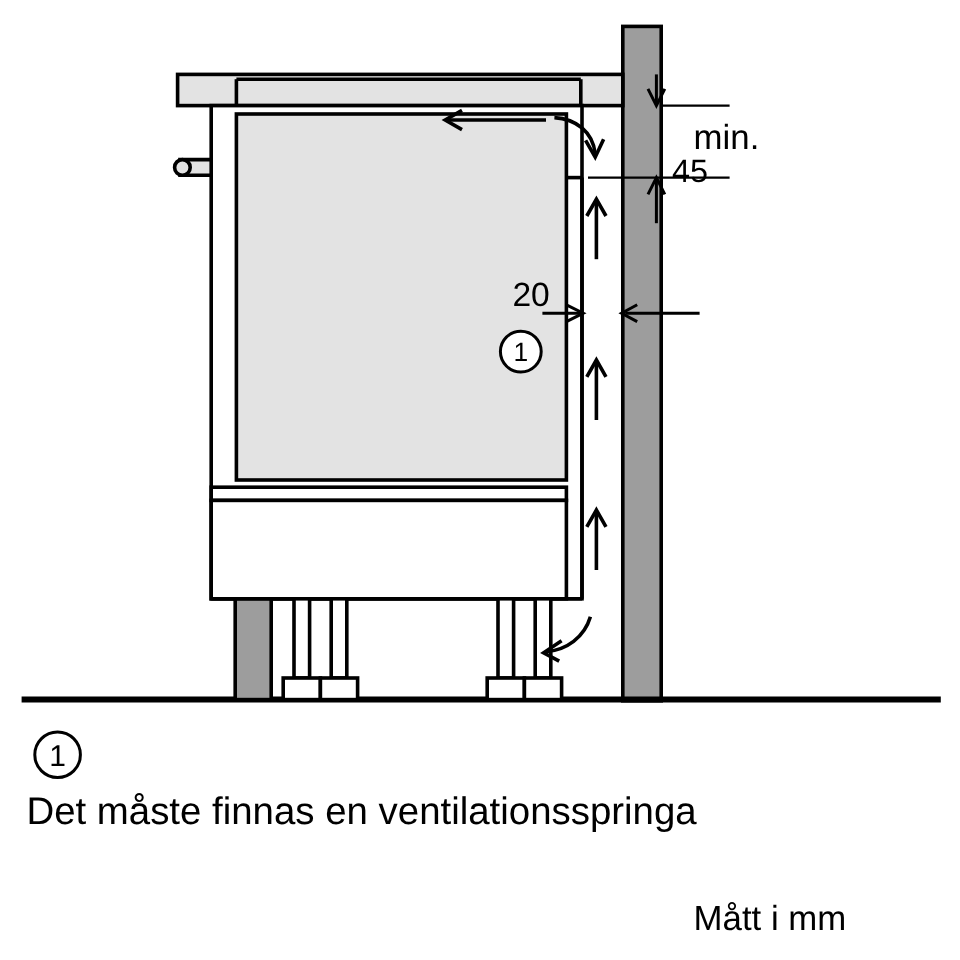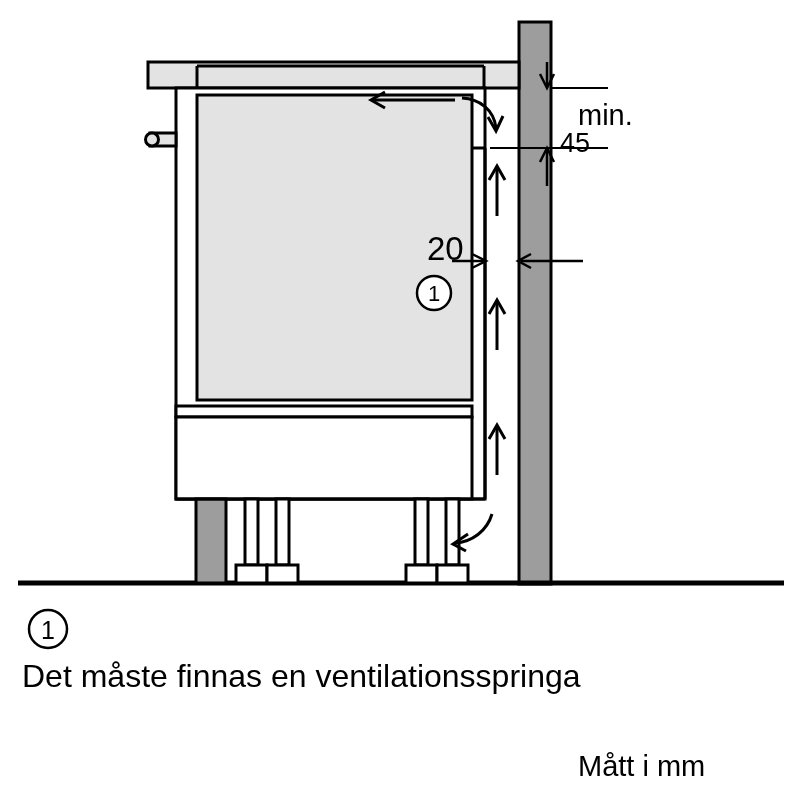--- a/index.html
+++ b/index.html
@@ -41,21 +41,21 @@
     left: 578px;
     top: 87px;
     margin-top: 12px;
   }
   .label-45 {
     font-size: 27px;
     left: 560px;
     top: 128px;
   }
   .label-20 {
-    font-size: 33px;
+    font-size: 28px;
     left: 427px;
     top: 230px;
   }
   .note-text {
     font-size: 32px;
     left: 22px;
     top: 658px;
   }
   .unit-text {
     font-size: 29px;

